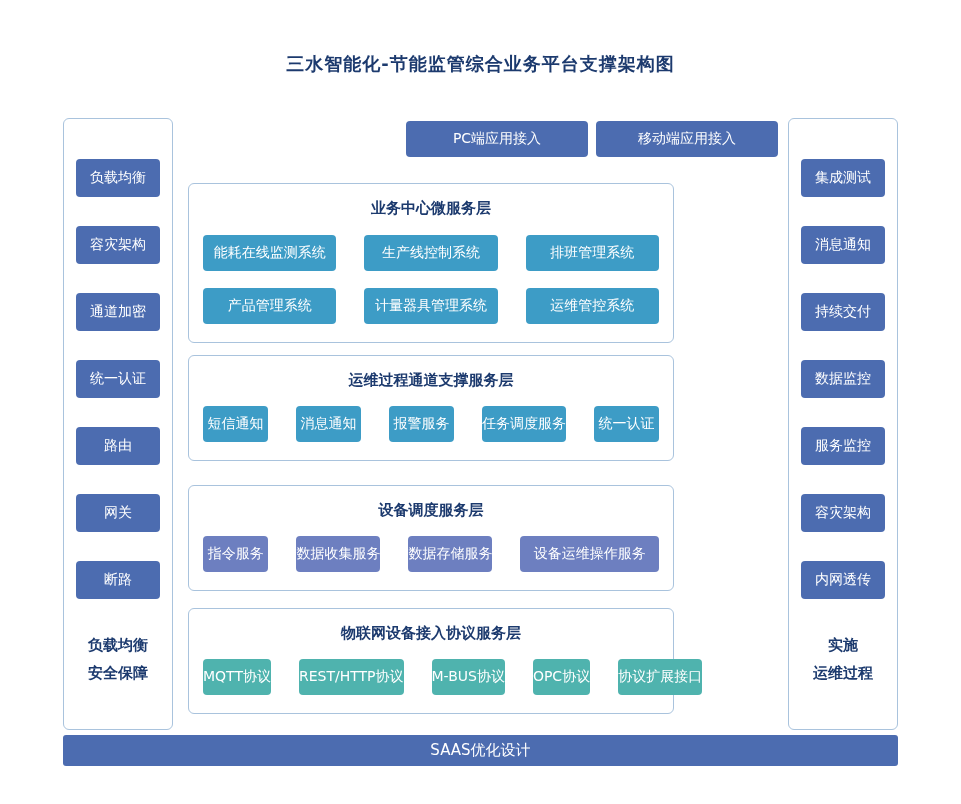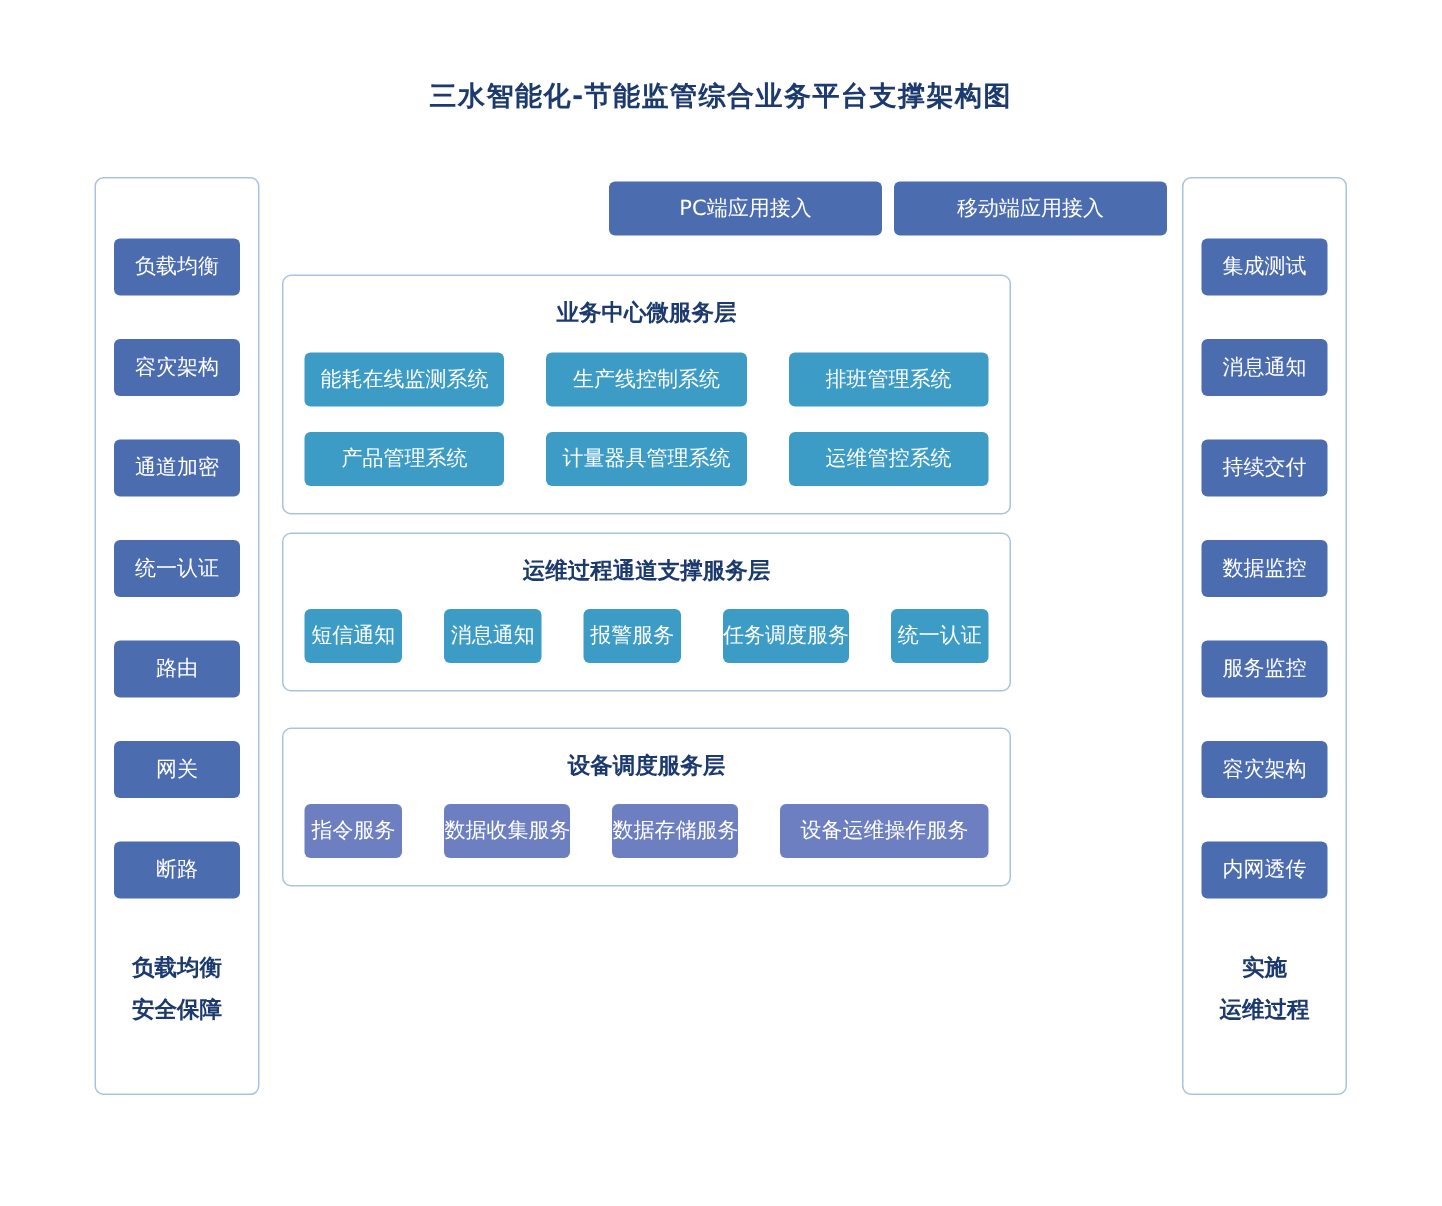--- a/index.html
+++ b/index.html
@@ -214,15 +214,28 @@
   <section class="layer layer-3">
     <div class="layer-title">设备调度服务层</div>
     <div class="node-row">
       <div class="pill slate node">指令服务</div>
       <div class="pill slate node w-11">数据收集服务</div>
       <div class="pill slate node w-11">数据存储服务</div>
       <div class="pill slate node w-21">设备运维操作服务</div>
     </div>
   </section>
 
-
+  <section class="layer layer-4">
+    <div class="layer-title">物联网设备接入协议服务层</div>
+    <div class="node-row">
+      <div class="pill green node">MQTT协议</div>
+      <div class="pill green node">REST/HTTP协议</div>
+      <div class="pill green node">M-BUS协议</div>
+      <div class="pill green node">OPC协议</div>
+      <div class="pill green node">协议扩展接口</div>
+    </div>
+  </section>
+
+  <div class="footer-bar">
+    <span>SAAS优化设计</span>
+  </div>
 
 </div>
 
 </body></html>

